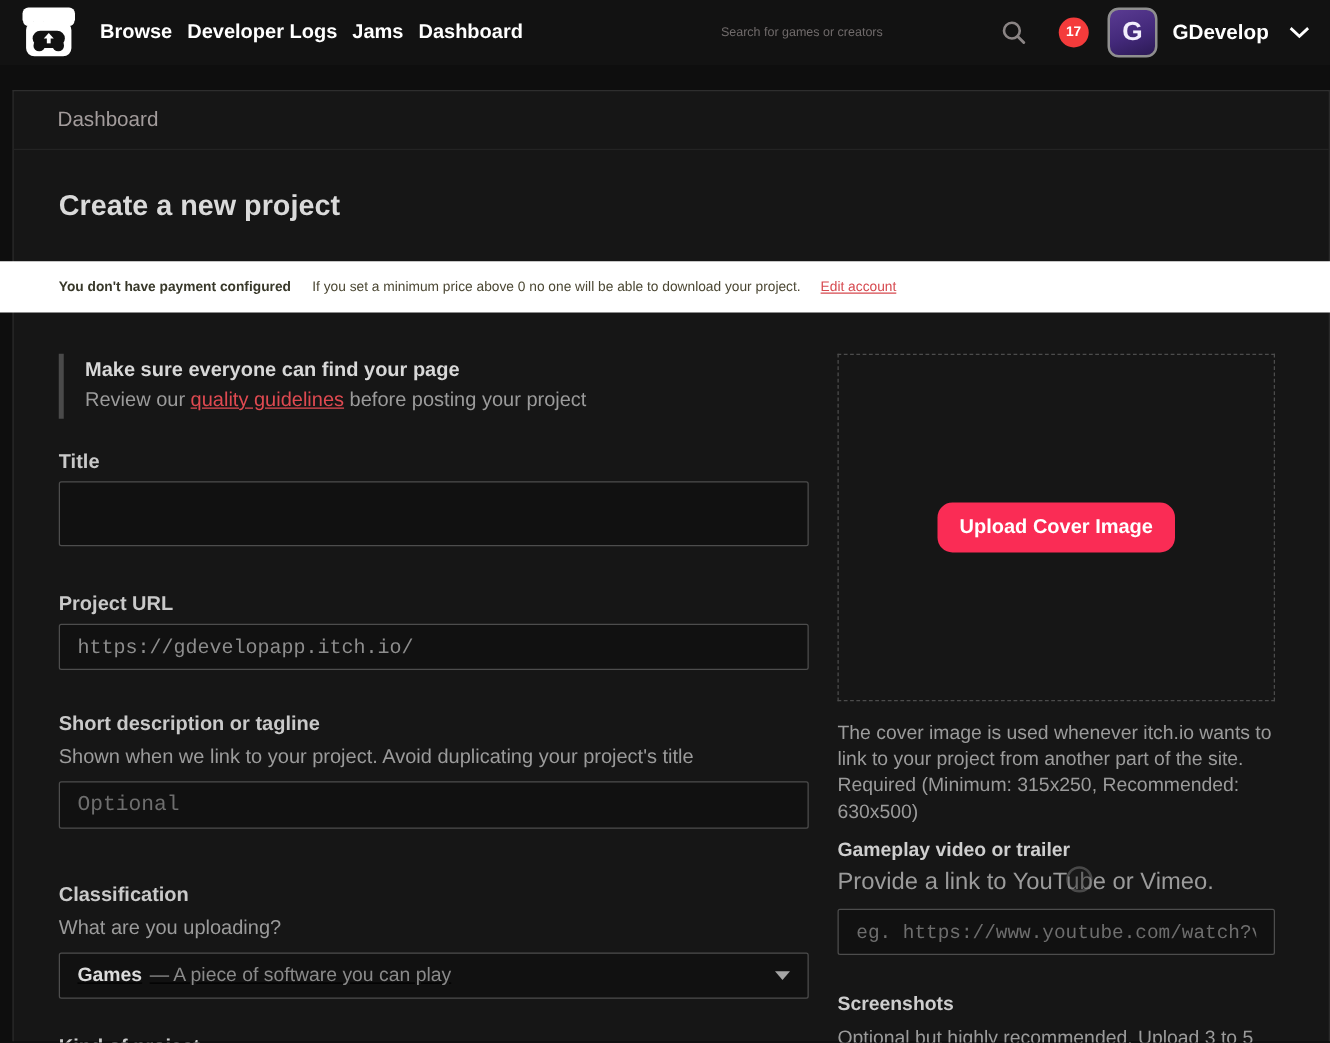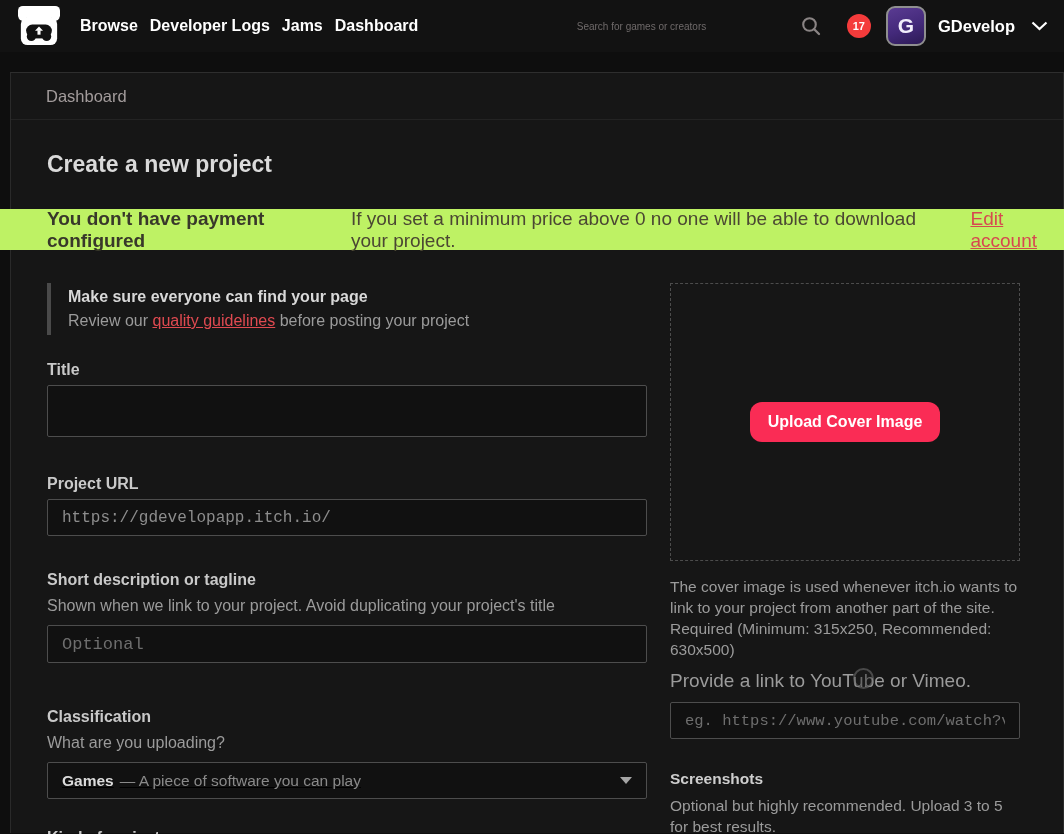--- a/index.html
+++ b/index.html
@@ -28,22 +28,22 @@
   .caret { width:17px; height:10px; cursor:pointer; }
 
   
   .page { margin:20px 0 0 10px; border-left:1px solid #2a2a2a; border-top:1px solid #2e2e2e;
     border-right:1px solid #2a2a2a; background:#161616; height:761px; }
   .breadcrumb-row { height:47px; line-height:47px; padding-left:35px; color:#a39c9c;
     font-size:16.5px; border-bottom:1px solid #232323; }
   .page-title { padding:31px 36px 31px 36px; color:#dadada; font-size:23px; font-weight:700; }
 
   
-  .banner { width:1064px; margin-left:-11px; height:41px; background:#bef264;
-    display:flex; align-items:center; padding-left:47px; font-size:19px; }
+  .banner { width:1064px; margin-left:-11px; height:41px; background:#ffffff;
+    display:flex; align-items:center; padding-left:47px; font-size:11px; }
   .banner-bold { color:#38382a; font-weight:700; margin-right:17px; }
   .banner-text { color:#4b4733; }
   .banner-link { color:#d6494f; text-decoration:underline; margin-left:16px; cursor:pointer; }
 
   
   .content { display:flex; padding:33px 0 0 36px; }
   .col-left { width:600px; margin-right:23px; }
   .col-right { width:350px; }
 
   
@@ -174,20 +174,21 @@
       <div class="cutoff-label">Kind of project</div>
     </div>
 
     <div class="col-right">
 
       <div class="cover-box">
         <button class="upload-btn">Upload Cover Image</button>
       </div>
       <div class="cover-help">The cover image is used whenever itch.io wants to link to your project from another part of the site. Required (Minimum: 315x250, Recommended: 630x500)</div>
 
+      <div class="side-label">Gameplay video or trailer</div>
       <div class="side-help">
         <span>Provide a link to YouTube or Vimeo.</span>
         <span class="spinner-ring"></span>
       </div>
       <input class="text-input input-video" type="text" placeholder="eg. https://www.youtube.com/watch?v=5JEaA47sP" style="">
 
       <div class="side-label mt7">Screenshots</div>
       <div class="screenshots-help">Optional but highly recommended. Upload 3 to 5 for best results.</div>
     </div>
 

